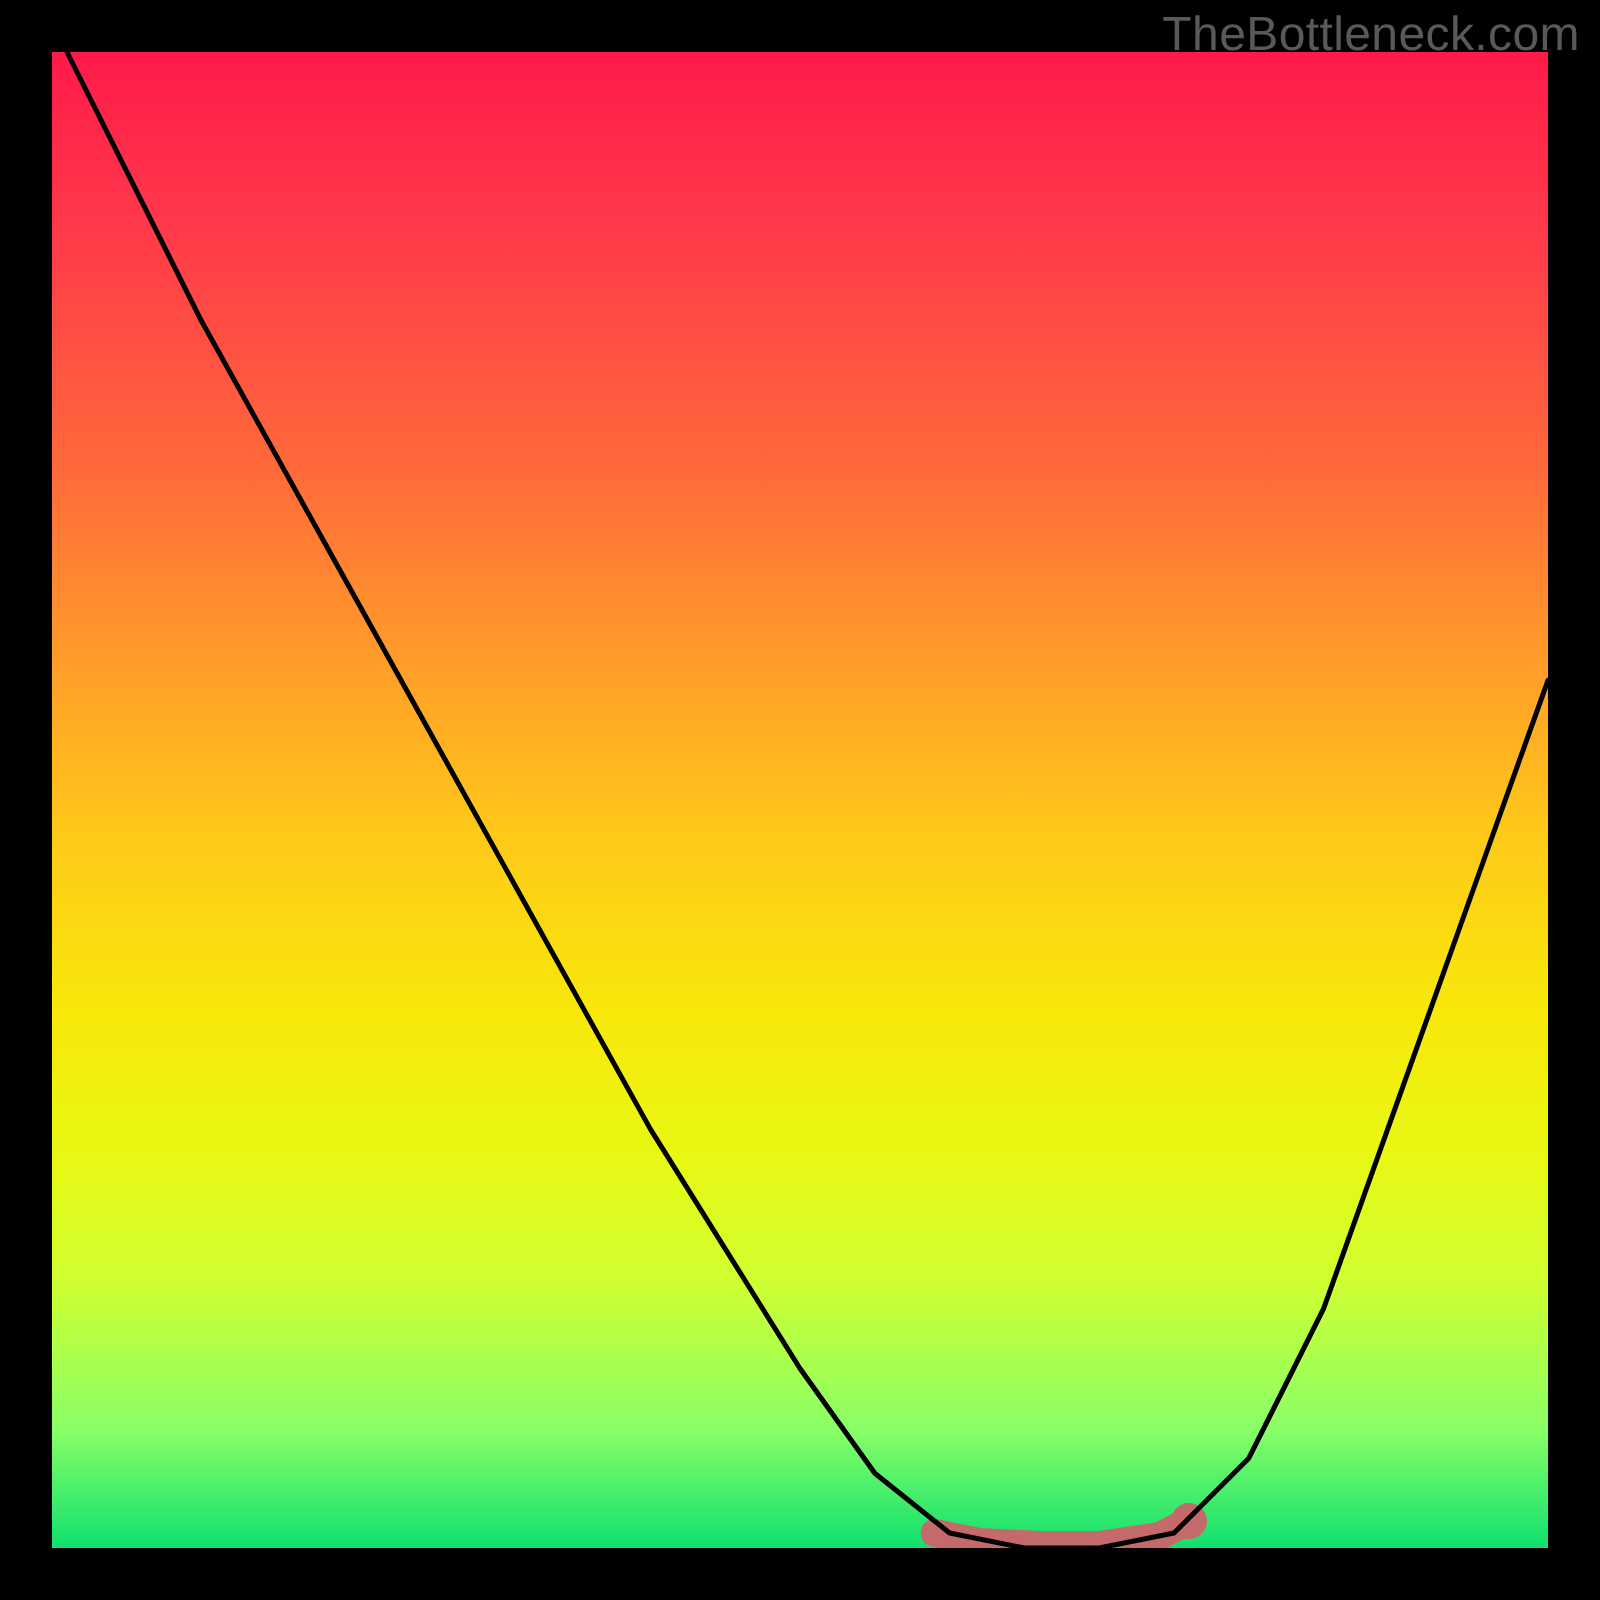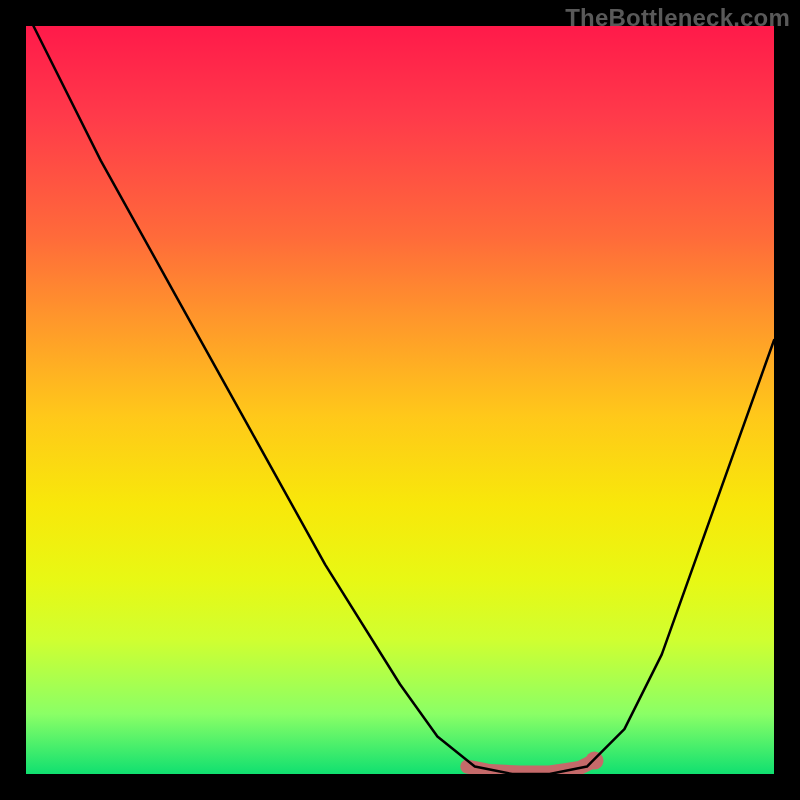--- a/index.html
+++ b/index.html
@@ -33,21 +33,21 @@
       #d0ff30 82%,
       #8aff66 92%,
       #10e070 100%);
   }
   .watermark {
     position: absolute;
     top: 4px;
     right: 10px;
     color: #595959;
     font-size: 24px;
-    font-weight: 700;
+    font-weight: 400;
     letter-spacing: 0.2px;
     z-index: 10;
   }
   .curve-layer {
     position: absolute;
     left: 26px;
     top: 26px;
     width: 748px;
     height: 748px;
     z-index: 5;

